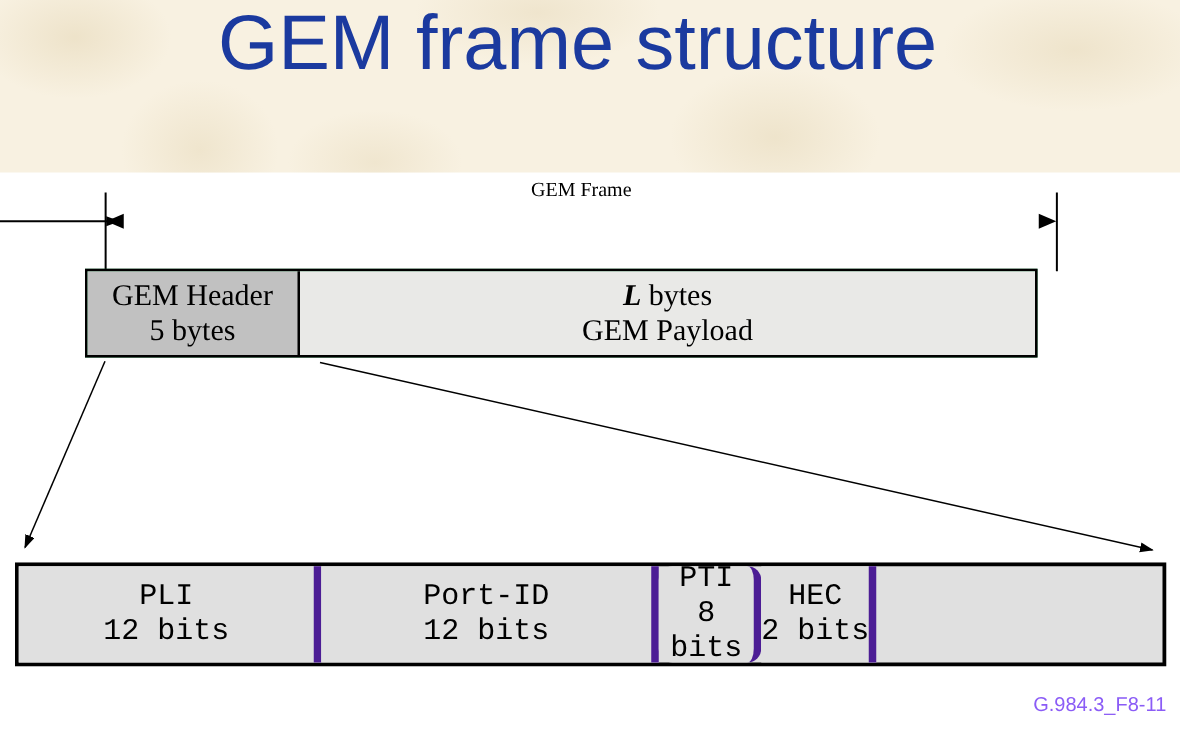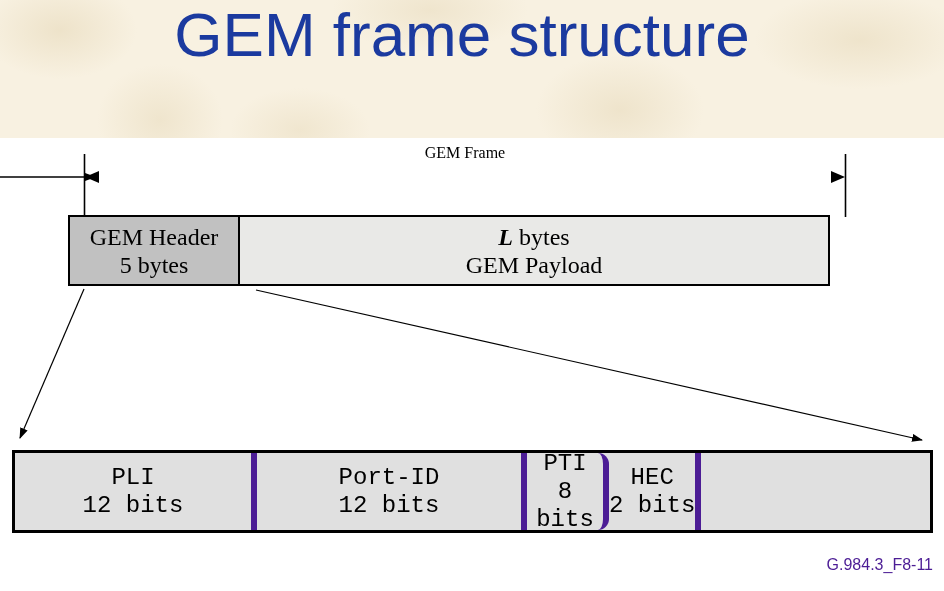--- a/index.html
+++ b/index.html
@@ -122,21 +122,21 @@
     width: 944px; height: 591px;
     pointer-events: none;
   }
 
   
   .fig-caption {
     position: absolute;
     right: 11px; top: 556px;
     font-family: "Liberation Sans", sans-serif;
     font-size: 16px;
-    color: #4c1d95;
+    color: #8b5cf6;
     white-space: nowrap;
   }
 </style>
 </head>
 <body>
 
 <div class="slide">
 
   <div class="top-band">
     <div class="watermark"></div>

